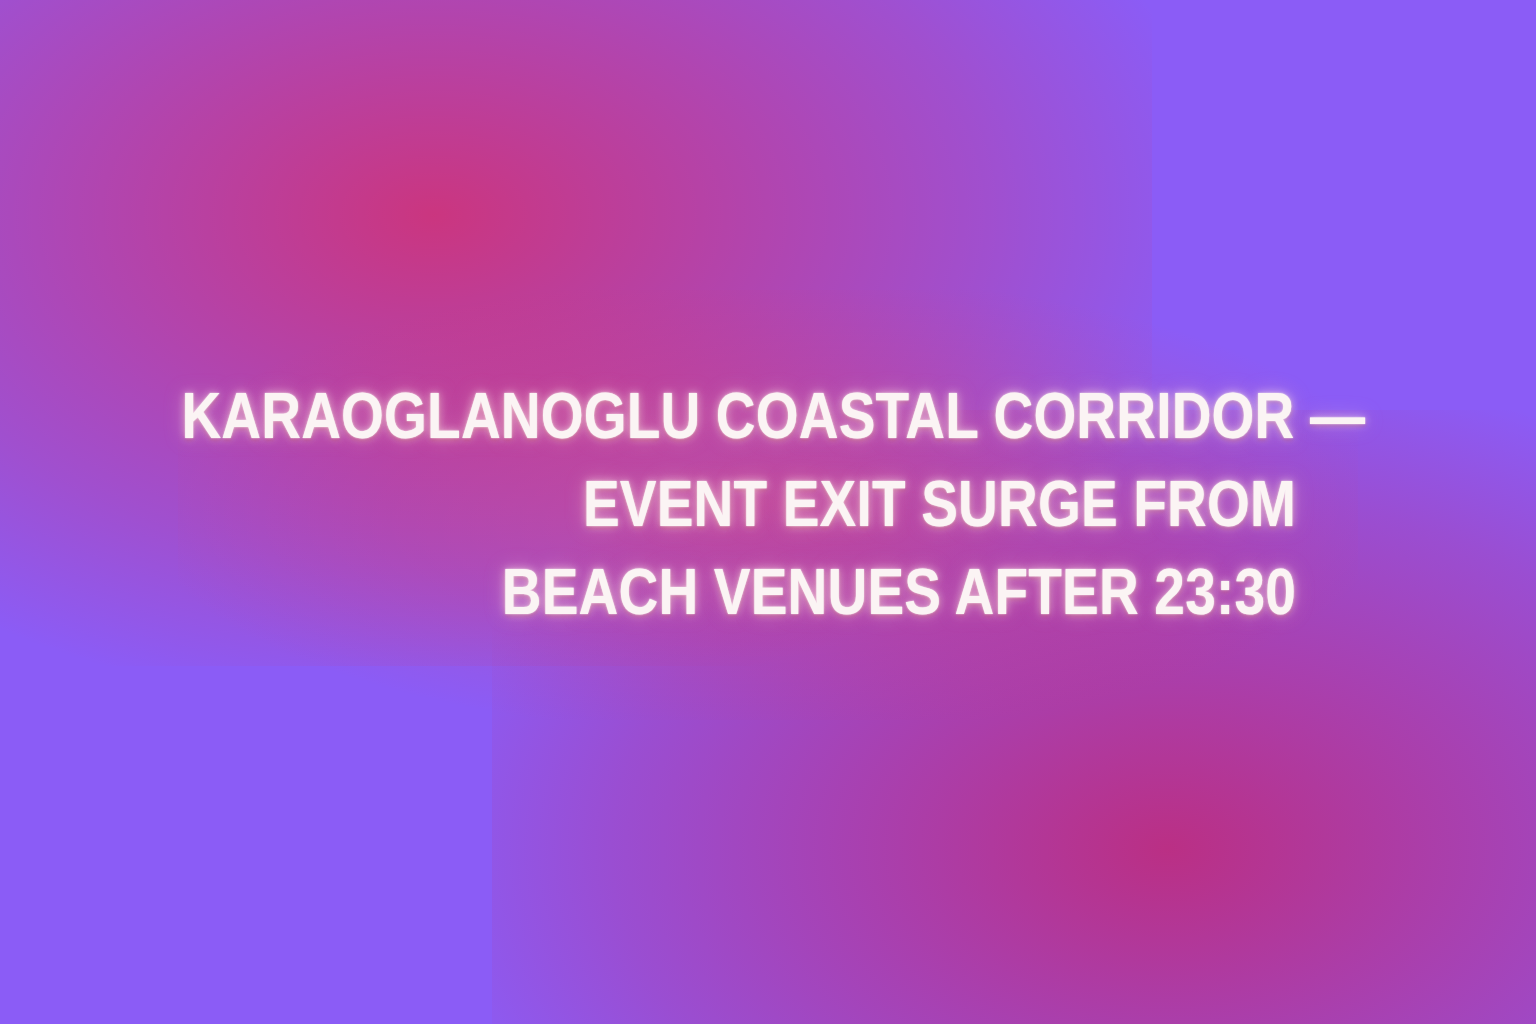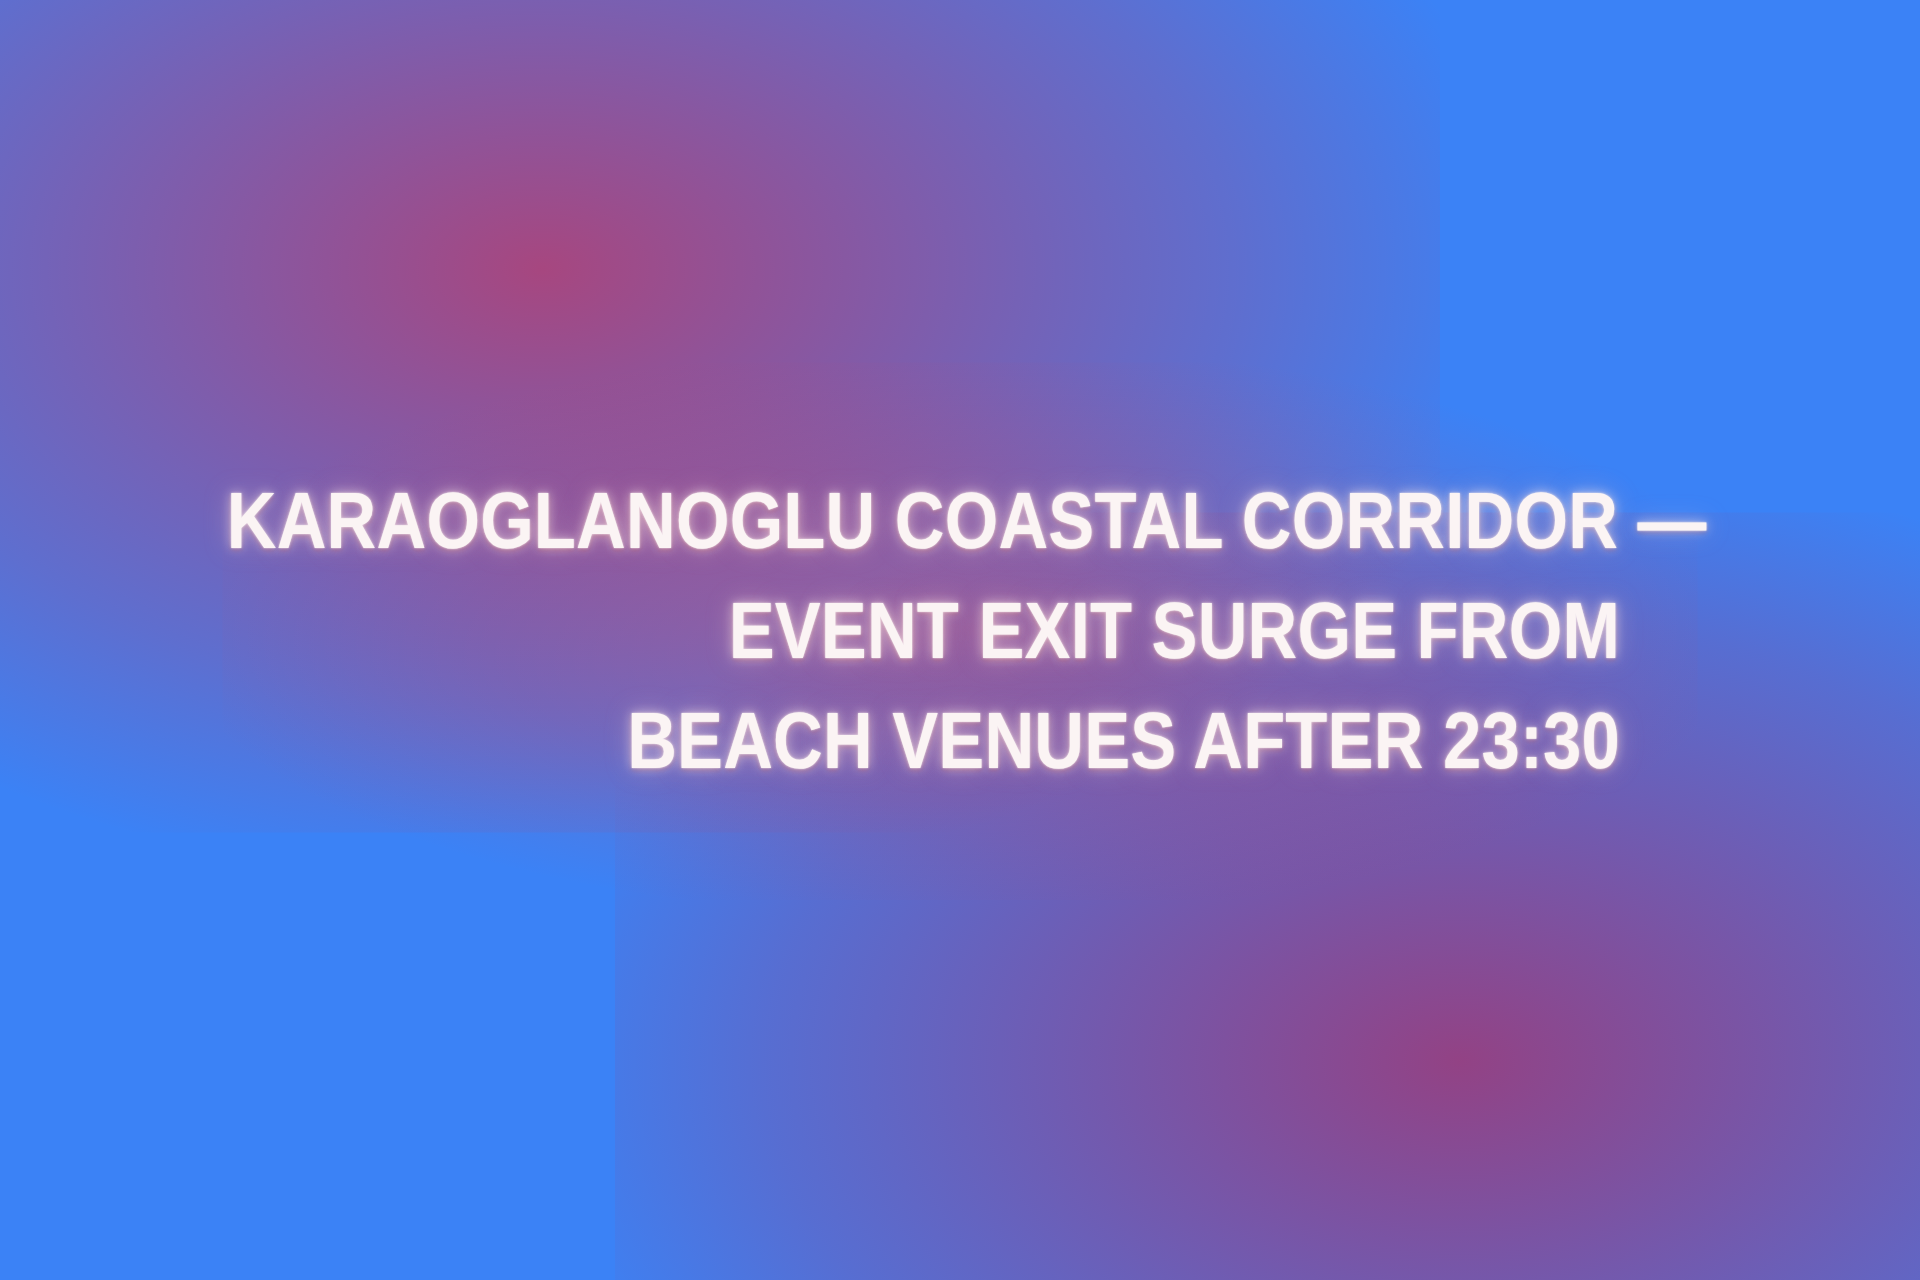--- a/index.html
+++ b/index.html
@@ -7,21 +7,21 @@
     padding: 0;
     width: 1536px;
     height: 1024px;
     overflow: hidden;
   }
 
   #banner {
     position: relative;
     width: 1536px;
     height: 1024px;
-    background: #3b82f6;
+    background: #8b5cf6;
     font-family: "Liberation Sans", sans-serif;
     overflow: hidden;
   }
 
   
   #bg-wash-a {
     position: absolute;
     left: -10%;
     top: -15%;
     width: 85%;

